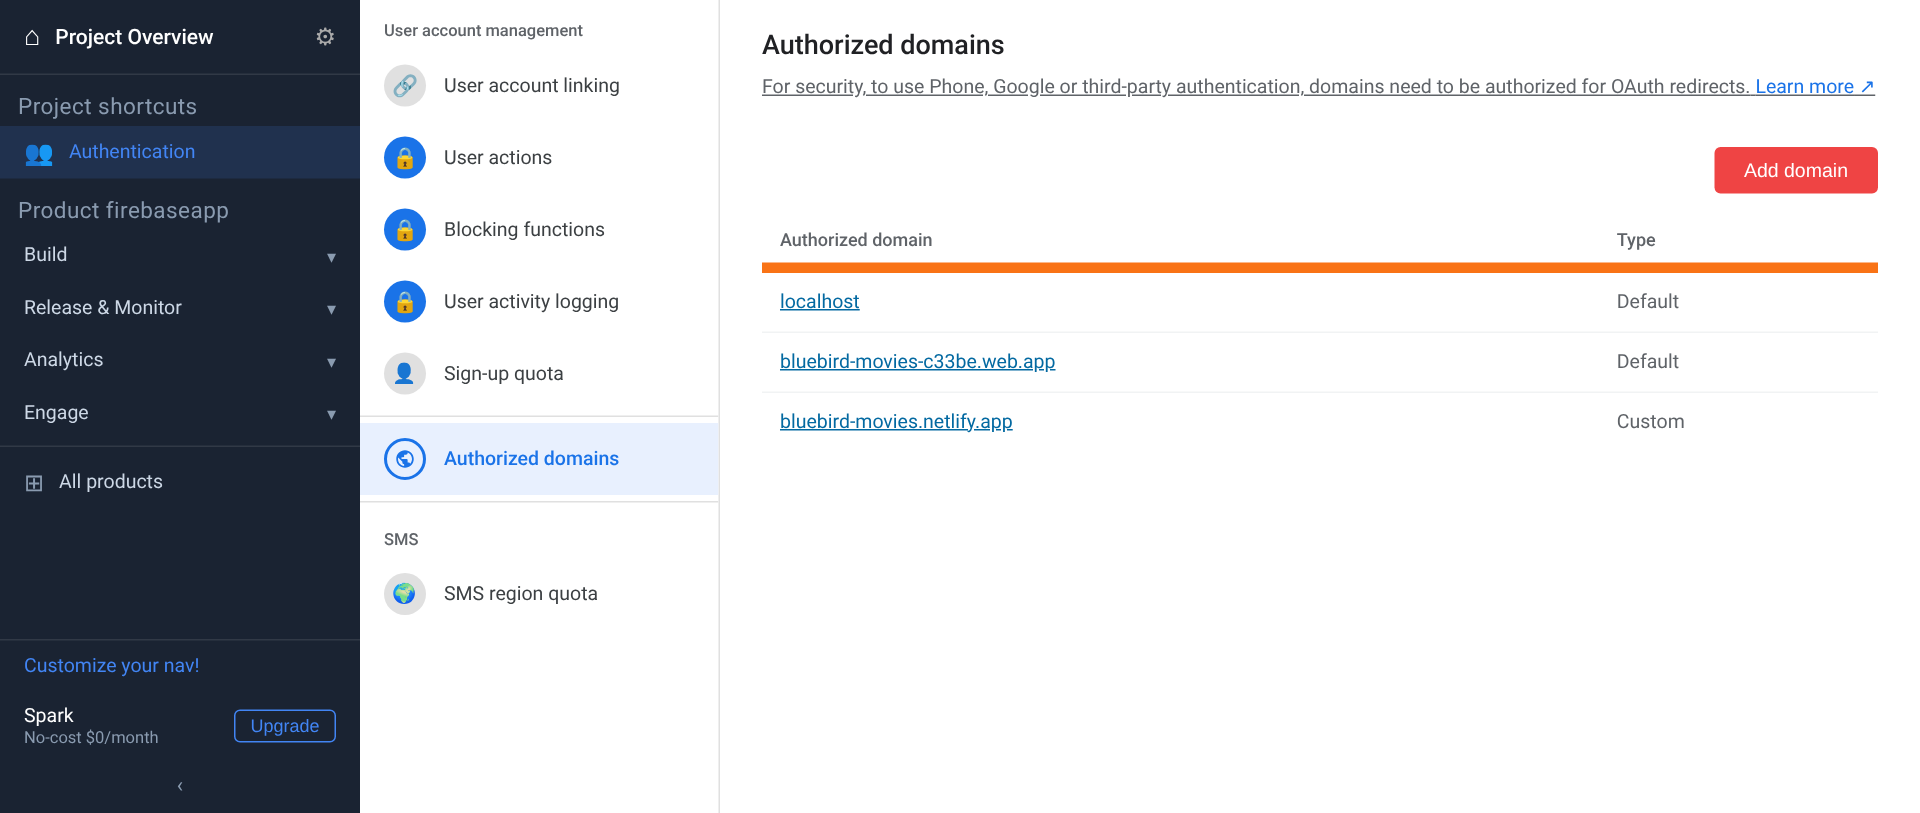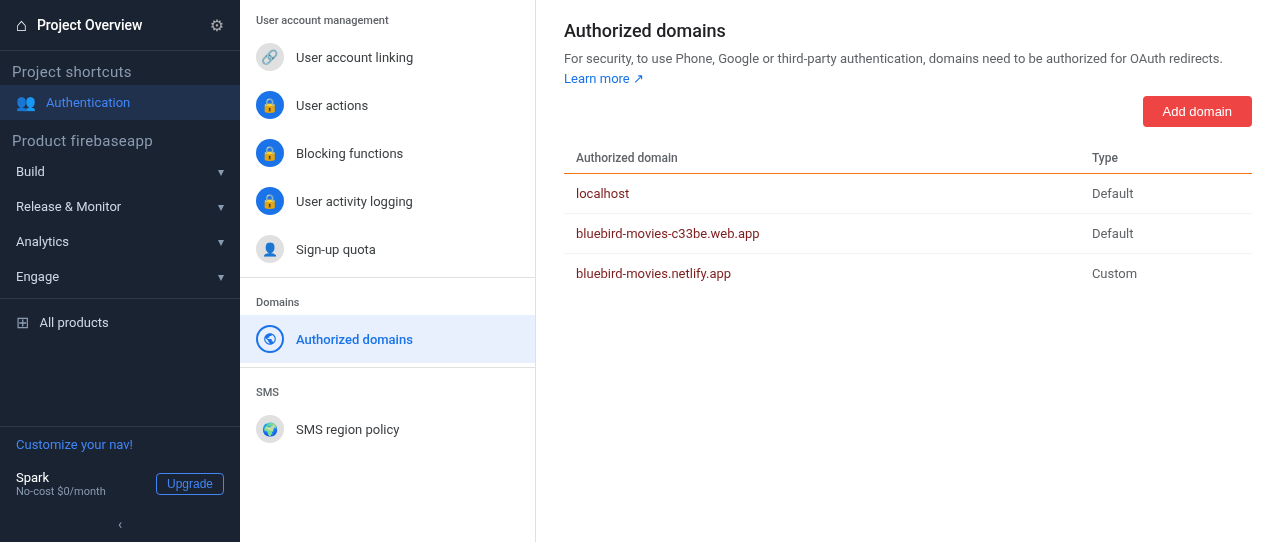--- a/index.html
+++ b/index.html
@@ -107,21 +107,21 @@
     
     .main-content {
       flex: 1;
       display: flex;
       height: 100%;
       overflow: hidden;
     }
 
     
     .middle-panel {
-      width: 296px;
+      width: 240px;
       background: #fff;
       border-right: 1px solid #e0e0e0;
       overflow-y: auto;
       flex-shrink: 0;
     }
     .middle-section-label {
       font-size: 11px;
       color: #5f6368;
       padding: 14px 16px 6px;
       font-weight: 500;
@@ -165,22 +165,23 @@
     }
     .right-panel-title {
       font-size: 18px;
       font-weight: 500;
       color: #202124;
       margin-bottom: 8px;
     }
     .right-panel-desc {
       font-size: 13px;
       color: #5f6368;
-      margin-bottom: 8px;
+      margin-bottom: 29px;
       line-height: 1.5;
+      text-decoration: underline;
     }
     .right-panel-desc a {
       color: #1a73e8;
       text-decoration: none;
     }
 
     .add-domain-row {
       display: flex;
       justify-content: flex-end;
       margin-bottom: 16px;
@@ -199,29 +200,29 @@
     .domains-table {
       width: 100%;
       border-collapse: collapse;
     }
     .domains-table th {
       text-align: left;
       font-size: 12px;
       color: #5f6368;
       font-weight: 500;
       padding: 8px 12px;
-      border-bottom: 1px solid #f97316;
+      border-bottom: 7px solid #f97316;
     }
     .domains-table td {
       padding: 12px 12px;
       border-bottom: 1px solid #f1f3f4;
       font-size: 13px;
       color: #3c4043;
     }
-    .domains-table td.domain-cell { color: #7f1d1d; }
+    .domains-table td.domain-cell { color: #0369a1; text-decoration: underline; }
     .domains-table td.type-cell { color: #5f6368; }
     .domains-table tr:last-child td { border-bottom: none; }
 
     
     ::-webkit-scrollbar { width: 6px; }
     ::-webkit-scrollbar-track { background: transparent; }
     ::-webkit-scrollbar-thumb { background: #ccc; border-radius: 3px; }
   </style>
 </head>
 <body>
@@ -302,36 +303,35 @@
       <div class="middle-item-icon blue">🔒</div>
       <span class="middle-item-label">User activity logging</span>
     </div>
     <div class="middle-item">
       <div class="middle-item-icon grey" style="font-size:13px;">👤</div>
       <span class="middle-item-label">Sign-up quota</span>
     </div>
 
     <div class="middle-divider"></div>
 
-    <div class="middle-section-label">Domains</div>
     <div class="middle-item active">
       <div class="middle-item-icon blue-outline">
         <svg width="14" height="14" viewBox="0 0 24 24" fill="#1a73e8">
             <path d="M12 2C6.48 2 2 6.48 2 12s4.48 10 10 10 10-4.48 10-10S17.52 2 12 2zm-1 17.93c-3.95-.49-7-3.85-7-7.93 0-.62.08-1.21.21-1.79L9 15v1c0 1.1.9 2 2 2v1.93zm6.9-2.54c-.26-.81-1-1.39-1.9-1.39h-1v-3c0-.55-.45-1-1-1H8v-2h2c.55 0 1-.45 1-1V7h2c1.1 0 2-.9 2-2v-.41c2.93 1.19 5 4.06 5 7.41 0 2.08-.8 3.97-2.1 5.39z"></path>
           </svg>
       </div>
       <span class="middle-item-label">Authorized domains</span>
     </div>
 
     <div class="middle-divider"></div>
 
     <div class="middle-section-label">SMS</div>
     <div class="middle-item">
       <div class="middle-item-icon grey" style="font-size:13px;">🌍</div>
-      <span class="middle-item-label">SMS region policy</span>
+      <span class="middle-item-label">SMS region quota</span>
     </div>
 
   </div>
 
   <div class="right-panel">
     <div class="right-panel-title">Authorized domains</div>
     <div class="right-panel-desc">
       <span>For security, to use Phone, Google or third-party authentication, domains need to be authorized for OAuth redirects.</span>
       <a href="#"> <span>Learn more</span> ↗</a>
     </div>

